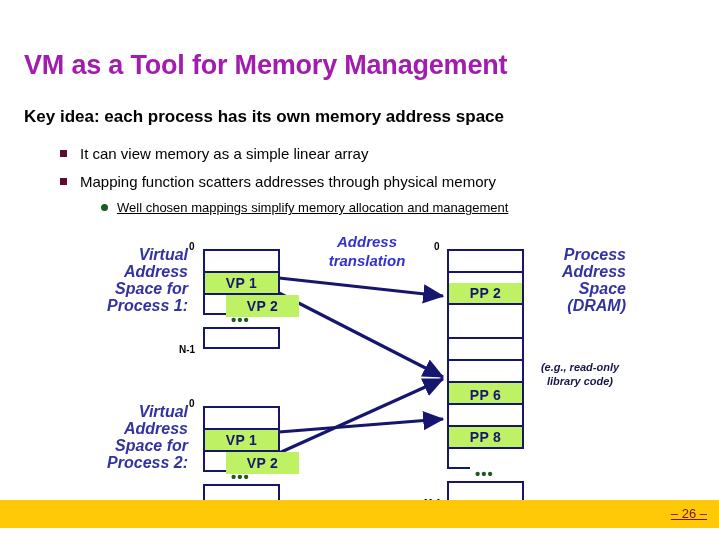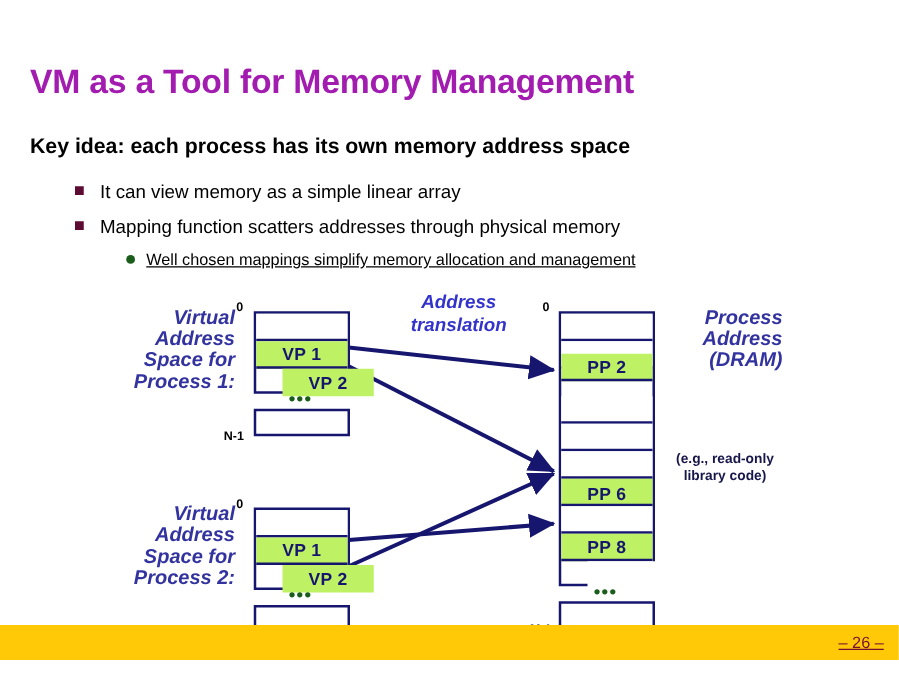--- a/index.html
+++ b/index.html
@@ -208,24 +208,25 @@
         <span></span>
       </div>
   </div>
   <div class="dots" style="left:475px;top:470px;">•••</div>
   <div class="soloblk" style="left:447px;top:481px;width:77px;height:22px;"></div>
   <div class="tick" style="left:424px;top:498px;">M-1</div>
 
   <div class="dlabel" style="left:530px;top:246px;width:96px;">
     <div>Process</div>
     <div>Address</div>
+    <div>Space</div>
     <div>(DRAM)</div>
   </div>
 
-  <div class="note" style="left:525px;top:360px;width:110px;">
+  <div class="note" style="left:525px;top:360px;width:110px;font-style:italic;">
     <div>(e.g., read-only</div>
     <div>library code)</div>
   </div>
 
   <div class="footbar"></div>
   <div class="pageno">– 26 –</div>
 
 </div>
 
 </body></html>

